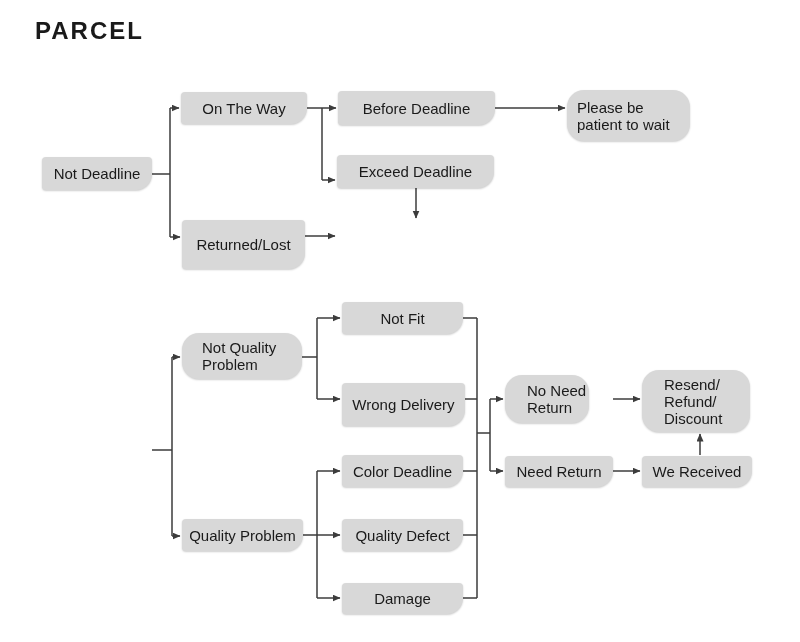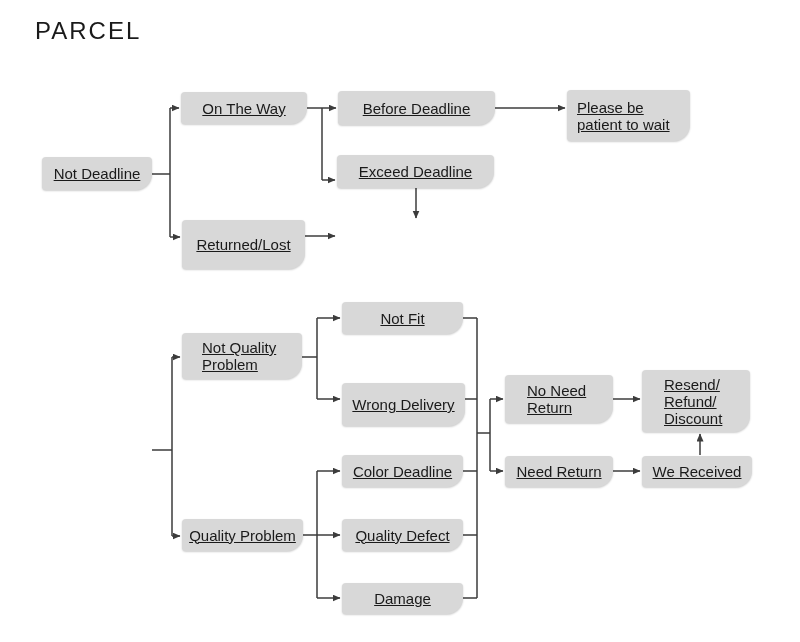--- a/index.html
+++ b/index.html
@@ -8,31 +8,30 @@
     --node-text:#1a1a1a;
     --connector:#3c3c3c;
   }
   html,body{margin:0;padding:0;background:#fff;}
   .canvas{
     position:relative;width:800px;height:642px;background:var(--bg);
     font-family:"Liberation Sans",sans-serif;overflow:hidden;
   }
   .title{
     position:absolute;left:35px;top:17px;font-size:24px;letter-spacing:2px;
-    color:var(--node-text);font-weight:400;text-align:right;
+    color:var(--node-text);font-weight:700;text-align:right;
   }
   .node{
     position:absolute;background:var(--node-fill);color:var(--node-text);
     font-size:15px;line-height:17px;display:flex;align-items:center;
     justify-content:center;text-align:center;white-space:pre-line;
     border-radius:4px 4px 16px 4px;box-shadow:0 1px 2px rgba(0,0,0,0.2);
     box-sizing:border-box;
-    text-decoration:underline;
   }
-  .node.align-left{justify-content:flex-start;text-align:left;}
+  .node.align-left{justify-content:flex-start;text-align:left;border-radius:17px;}
   svg.connectors{position:absolute;left:0;top:0;width:800px;height:642px;pointer-events:none;}
   .connectors path{fill:none;stroke:var(--connector);stroke-width:1.5;}
   .connectors marker path{fill:var(--connector);stroke:none;}
 </style>
 </head>
 <body>
 
 <div class="canvas">
 
   <div class="title">PARCEL</div>
@@ -133,21 +132,21 @@
   <div class="node" style="left:342px;top:302px;width:121px;height:32px">Not Fit</div>
 
   <div class="node" style="left:342px;top:383px;width:123px;height:43px">Wrong Delivery</div>
 
   <div class="node" style="left:342px;top:455px;width:121px;height:32px">Color Deadline</div>
 
   <div class="node" style="left:342px;top:519px;width:121px;height:32px">Quality Defect</div>
 
   <div class="node" style="left:342px;top:583px;width:121px;height:31px">Damage</div>
 
-  <div class="node align-left" style="left:505px;top:375px;width:108px;height:48px;padding-left:22px">No Need
+  <div class="node align-left" style="left:505px;top:375px;width:84px;height:48px;padding-left:22px">No Need
 Return</div>
 
   <div class="node" style="left:505px;top:456px;width:108px;height:31px">Need Return</div>
 
   <div class="node align-left" style="left:642px;top:370px;width:108px;height:62px;padding-left:22px">Resend/
 Refund/
 Discount</div>
 
   <div class="node" style="left:642px;top:456px;width:110px;height:31px">We Received</div>
 

